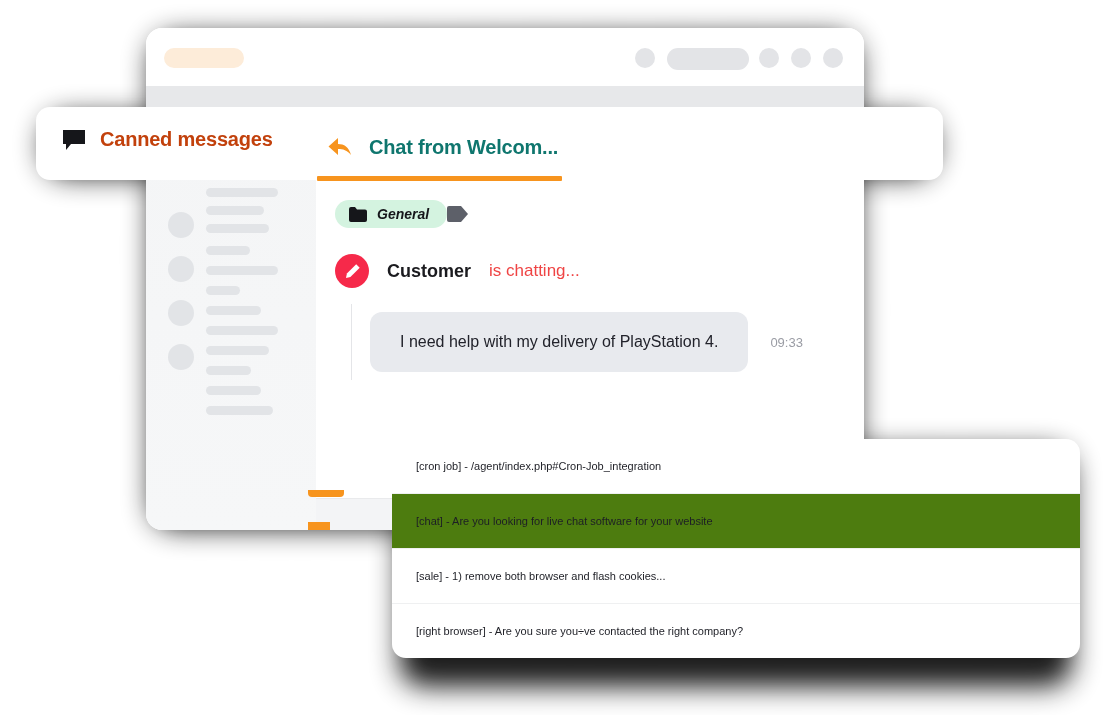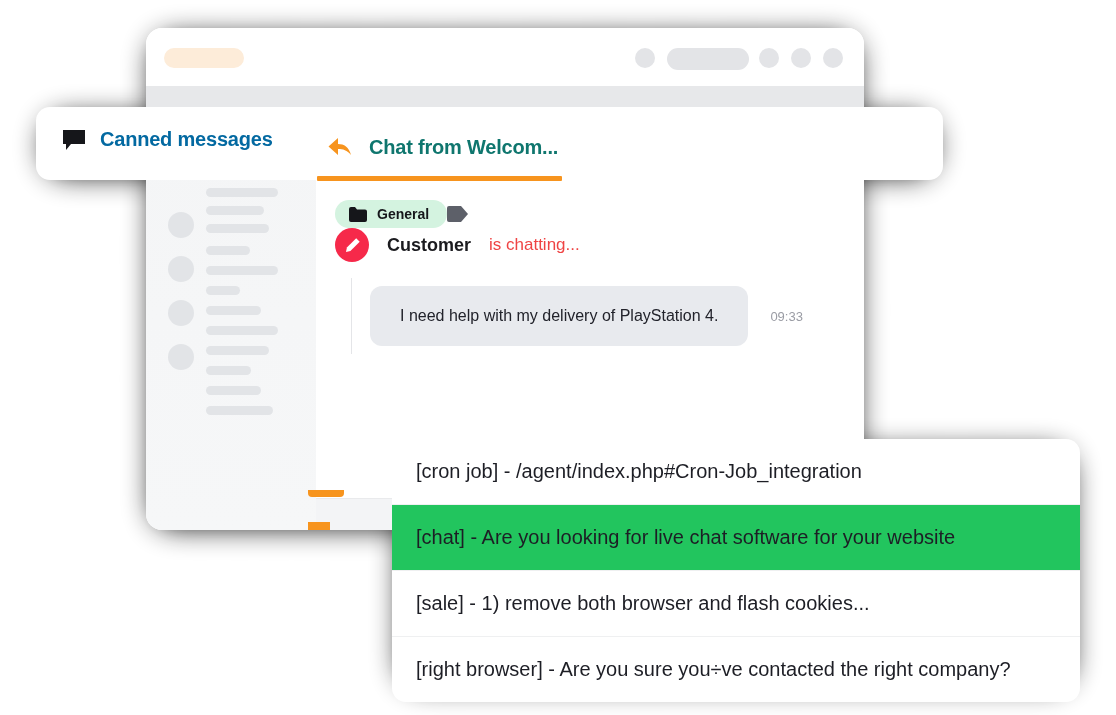--- a/index.html
+++ b/index.html
@@ -159,21 +159,21 @@
     position: absolute;
     left: 62px;
     top: 128px;
     display: flex;
     align-items: center;
     gap: 14px;
   }
   #canned-tab-label {
     font-size: 20px;
     font-weight: bold;
-    color: #0369a1;
+    color: #c2410c;
     letter-spacing: -0.2px;
   }
   #chat-tab {
     position: absolute;
     left: 327px;
     top: 135px;
     display: flex;
     align-items: center;
     gap: 16px;
   }
@@ -201,20 +201,22 @@
     width: 600px;
   }
   #conversation-title {
     font-size: 16px;
     color: #21222a;
     margin-bottom: 18px;
   }
   #tag-row {
     display: flex;
     align-items: center;
+    margin-bottom: 26px;
+    font-style: italic;
   }
   .folder-pill {
     display: inline-flex;
     align-items: center;
     gap: 10px;
     background: #d4f3e0;
     border-radius: 14px;
     padding: 6px 18px 6px 14px;
   }
   .folder-pill-label {
@@ -274,29 +276,29 @@
     position: absolute;
     left: 392px;
     top: 439px;
     width: 688px;
     background: #ffffff;
     border-radius: 14px;
     overflow: hidden;
   }
   .dropdown-item {
     padding: 21px 24px;
-    font-size: 20px;
+    font-size: 11px;
     color: #1d1e25;
     border-bottom: 1px solid #eff0f1;
     white-space: nowrap;
     overflow: hidden;
     text-overflow: ellipsis;
   }
   .dropdown-item:last-child { border-bottom: none; }
-  .dropdown-item.active { background: #22c55e; }
+  .dropdown-item.active { background: #4d7c0f; }
 
   svg { display: block; }
 </style>
 </head>
 <body>
 
 <div id="stage">
 
   <div class="grain-shadow" style="left:152px; top:36px; width:706px; height:492px;"></div>
   <div class="grain-shadow" style="left:44px; top:116px; width:891px; height:60px;"></div>

